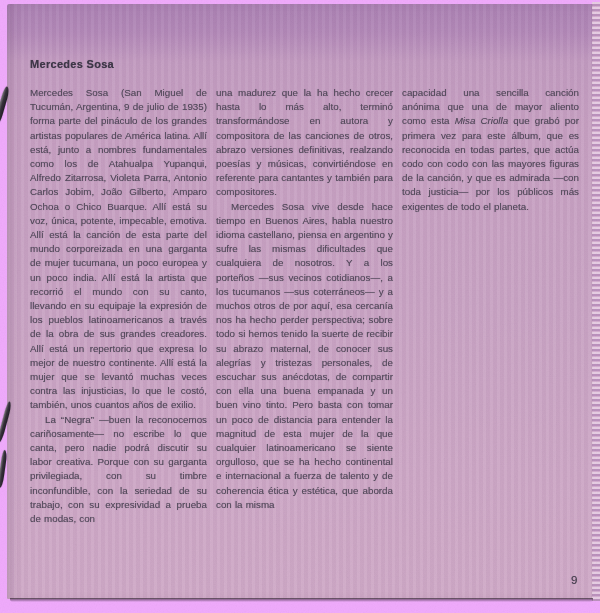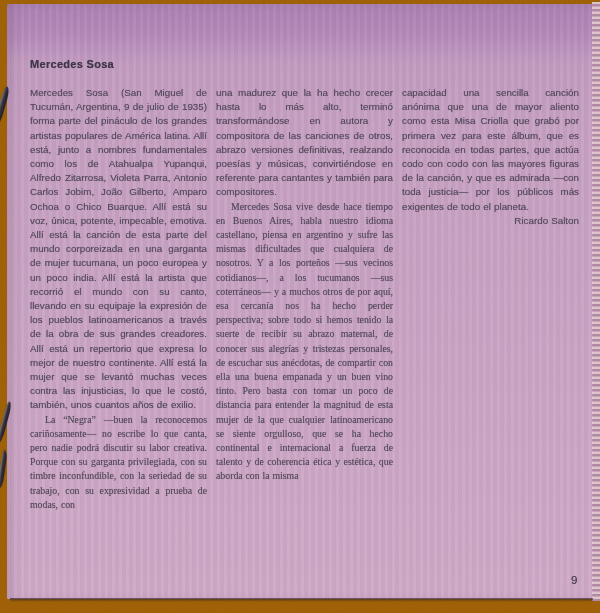--- a/index.html
+++ b/index.html
@@ -8,21 +8,21 @@
     width: 600px;
     height: 613px;
     overflow: hidden;
     background: #f6f2ec;
     font-family: "Liberation Sans", sans-serif;
   }
   .scan {
     position: relative;
     width: 600px;
     height: 613px;
-    background: #a16207;
+    background: #f0abfc;
   }
   
   .page {
     position: absolute;
     left: 7px;
     top: 4px;
     width: 586px;
     height: 595px;
     background:
       repeating-linear-gradient(90deg,
@@ -95,34 +95,34 @@
   .col {
     width: 177px;
     font-size: 9.8px;
     line-height: 14.2px;
     color: #544a5c;
     text-align: justify;
     text-shadow: 0 0 0.7px rgba(84,74,92,0.55);
     word-spacing: 0.4px;
   }
   .col p { margin: 0; }
-  .col p.indent { text-indent: 15px; font-family: Liberation Serif, serif; }
+  .col p.indent { text-indent: 15px; }
   .signature {
     margin-top: 6px;
     text-align: right;
   }
   .page-number {
     position: absolute;
     left: 564px;
     top: 570px;
     font-size: 11.5px;
     color: #473f50;
     text-shadow: 0 0 0.7px rgba(71,63,80,0.6);
   }
-  .italic { }
+  .italic { font-style: italic; }
   
   .noise {
     position: absolute;
     inset: 0;
     mix-blend-mode: multiply;
     opacity: 0.08;
     pointer-events: none;
   }
 </style>
 </head>
@@ -141,21 +141,20 @@
         <p class="indent">La “Negra” —buen la reconocemos cariñosamente— no escribe lo que canta, pero nadie podrá discutir su labor creativa. Porque con su garganta privilegiada, con su timbre inconfundible, con la seriedad de su trabajo, con su expresividad a prueba de modas, con</p>
       </div>
 
       <div class="col">
         <p>una madurez que la ha hecho crecer hasta lo más alto, terminó transformándose en autora y compositora de las canciones de otros, abrazo versiones definitivas, realzando poesías y músicas, convirtiéndose en referente para cantantes y también para compositores.</p>
         <p class="indent">Mercedes Sosa vive desde hace tiempo en Buenos Aires, habla nuestro idioma castellano, piensa en argentino y sufre las mismas dificultades que cualquiera de nosotros. Y a los porteños —sus vecinos cotidianos—, a los tucumanos —sus coterráneos— y a muchos otros de por aquí, esa cercanía nos ha hecho perder perspectiva; sobre todo si hemos tenido la suerte de recibir su abrazo maternal, de conocer sus alegrías y tristezas personales, de escuchar sus anécdotas, de compartir con ella una buena empanada y un buen vino tinto. Pero basta con tomar un poco de distancia para entender la magnitud de esta mujer de la que cualquier latinoamericano se siente orgulloso, que se ha hecho continental e internacional a fuerza de talento y de coherencia ética y estética, que aborda con la misma</p>
       </div>
 
       <div class="col">
         <p><span>capacidad una sencilla canción anónima que una de mayor aliento como esta </span><span class="italic">Misa Criolla</span><span> que grabó por primera vez para este álbum, que es reconocida en todas partes, que actúa codo con codo con las mayores figuras de la canción, y que es admirada —con toda justicia— por los públicos más exigentes de todo el planeta.</span></p>
-        <p class="signature">Ricardo Salton</p>
       </div>
 
     </div>
 
     <div class="page-number">9</div>
   </div>
 
   <div class="edge-stripes"></div>
   <div class="bottom-shadow"></div>
 

